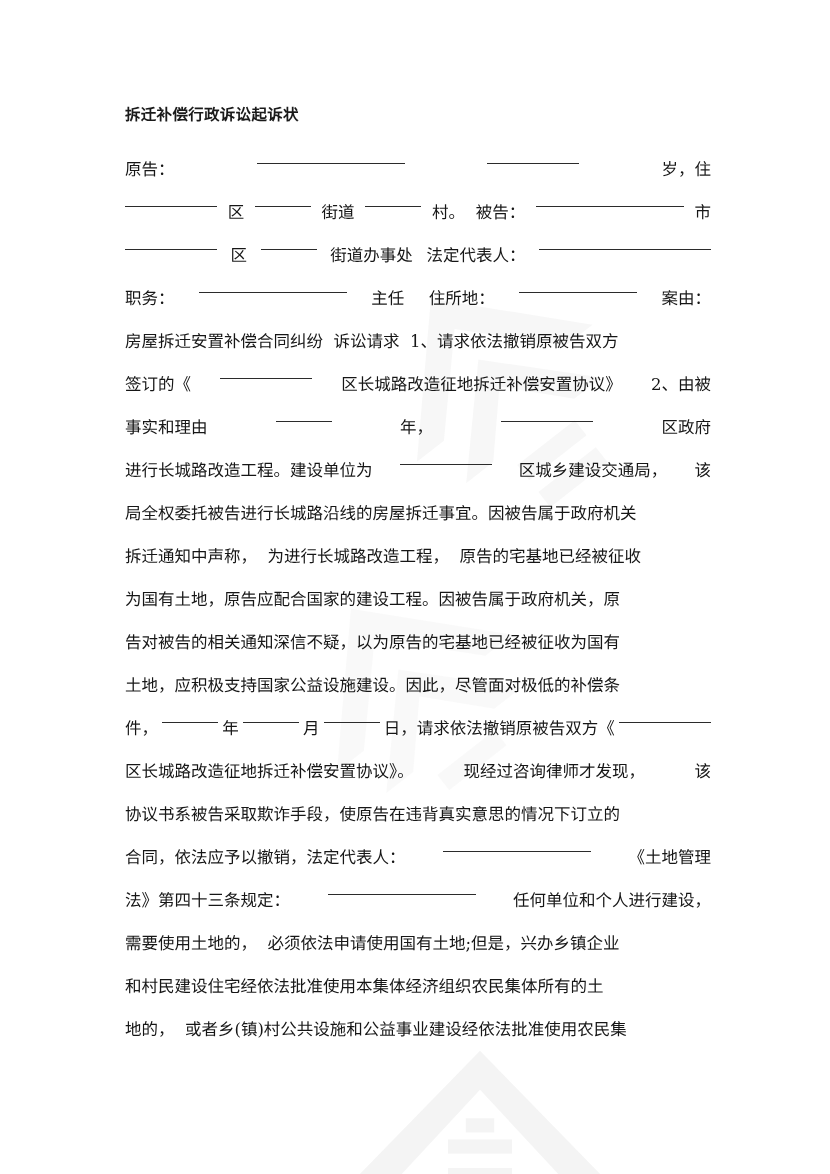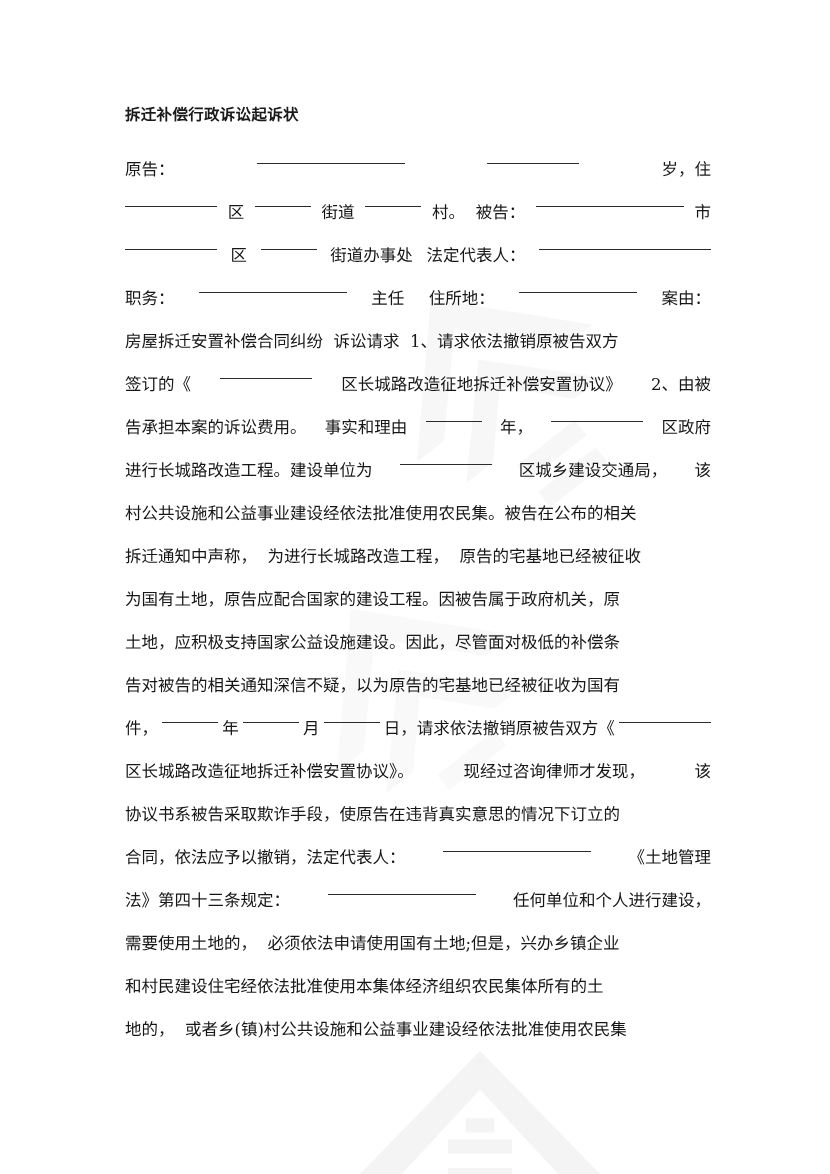--- a/index.html
+++ b/index.html
@@ -166,40 +166,39 @@
       <div class="line">房屋拆迁安置补偿合同纠纷  诉讼请求  1、请求依法撤销原被告双方</div>
 
       <div class="line justify">
         <span>签订的《</span>
         <span class="blank b-lg"></span>
         <span>区长城路改造征地拆迁补偿安置协议》</span>
         <span>2、由被</span>
       </div>
 
       <div class="line justify">
-        <span>告承担本案的诉讼费用。</span>
         <span>事实和理由</span>
         <span class="blank b-sm"></span>
         <span>年，</span>
         <span class="blank b-lg"></span>
         <span>区政府</span>
       </div>
 
       <div class="line justify">
         <span>进行长城路改造工程。建设单位为</span>
         <span class="blank b-lg"></span>
         <span>区城乡建设交通局，</span>
         <span>该</span>
       </div>
 
-      <div class="line">村公共设施和公益事业建设经依法批准使用农民集。被告在公布的相关</div>
+      <div class="line">局全权委托被告进行长城路沿线的房屋拆迁事宜。因被告属于政府机关</div>
       <div class="line">拆迁通知中声称，  为进行长城路改造工程，  原告的宅基地已经被征收</div>
       <div class="line">为国有土地，原告应配合国家的建设工程。因被告属于政府机关，原</div>
+      <div class="line">告对被告的相关通知深信不疑，以为原告的宅基地已经被征收为国有</div>
       <div class="line">土地，应积极支持国家公益设施建设。因此，尽管面对极低的补偿条</div>
-      <div class="line">告对被告的相关通知深信不疑，以为原告的宅基地已经被征收为国有</div>
 
       <div class="line justify">
         <span>件，</span>
         <span class="blank b-sm"></span>
         <span>年</span>
         <span class="blank b-sm"></span>
         <span>月</span>
         <span class="blank b-sm"></span>
         <span>日，请求依法撤销原被告双方《</span>
         <span class="blank b-lg"></span>

